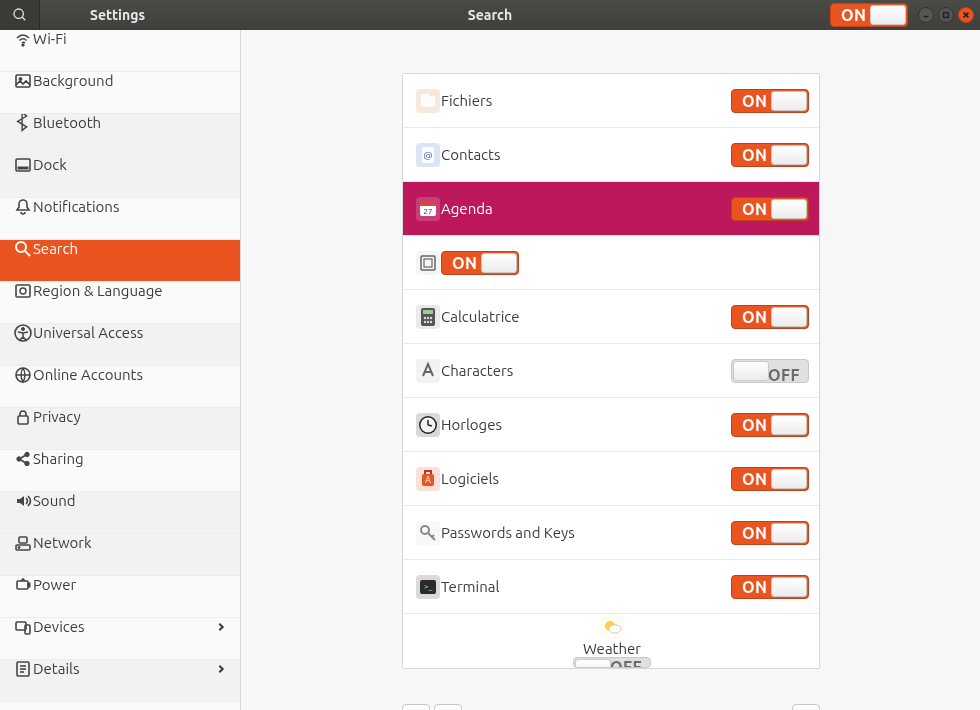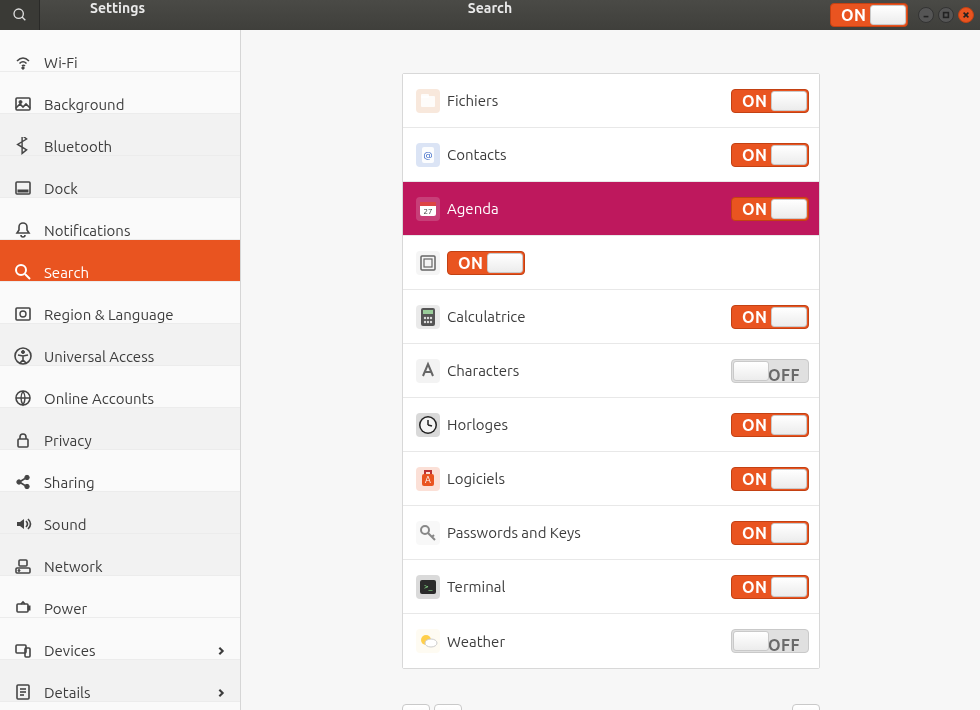--- a/index.html
+++ b/index.html
@@ -10,20 +10,21 @@
     background: #f7f7f7;
     width: 980px;
     height: 710px;
     overflow: hidden;
   }
   .titlebar {
     height: 30px;
     background: linear-gradient(to bottom, #4a4a46 0%, #3f3f3b 100%);
     color: #eaeaea;
     display: flex;
+    align-items: center;
     position: relative;
     font-weight: 600;
     font-size: 14px;
   }
   .tb-search-btn {
     width: 40px; height: 30px;
     display: flex; align-items: center; justify-content: center;
     background: #3a3a36;
     border-right: 1px solid #2a2a28;
   }
@@ -77,24 +78,24 @@
     display: flex;
     height: 680px;
   }
   .sidebar {
     width: 241px;
     background: #fafafa;
     border-right: 1px solid #d6d6d6;
     overflow-y: auto;
   }
   .sb-item {
-    display: flex; align-items: flex-end;
+    display: flex; align-items: flex-start;
     height: 42px;
     padding: 0 14px;
-    gap: 12px;
+    gap: 1px;
     border-bottom: 1px solid #ececec;
     background: #fafafa;
     color: #3c3c3c;
     position: relative;
   }
   .sb-item.alt { background: #f2f2f2; }
   .sb-item.active { background: #e95420; color: #fff; }
   .sb-item .sb-icon { width: 18px; height: 18px; display: flex; align-items: center; justify-content: center; }
   .sb-item .sb-icon svg { width: 18px; height: 18px; fill: #454545; stroke: #454545; }
   .sb-item.active .sb-icon svg { fill: #fff; stroke: #fff; }
@@ -113,24 +114,24 @@
     width: 418px;
     background: #ffffff;
     border: 1px solid #d8d8d8;
     border-radius: 2px;
   }
   .app-row {
     height: 54px;
     display: flex; align-items: center;
     padding: 0 10px 0 12px;
     border-bottom: 1px solid #e8e8e8;
-    gap: 6px;
+    gap: 0;
     background: #fff;
   }
-  .app-row:last-child { border-bottom: none; }
+  .app-row:last-child { border-bottom: none; flex-direction: column; }
   .app-row.selected { background: #be185d; color: #fff; }
   .app-icon {
     width: 26px; height: 26px; border-radius: 4px;
     display: flex; align-items: center; justify-content: center;
     flex-shrink: 0;
   }
   .app-label { flex: 1; }
   .bottom-bar {
     position: absolute;
     left: 161px;

